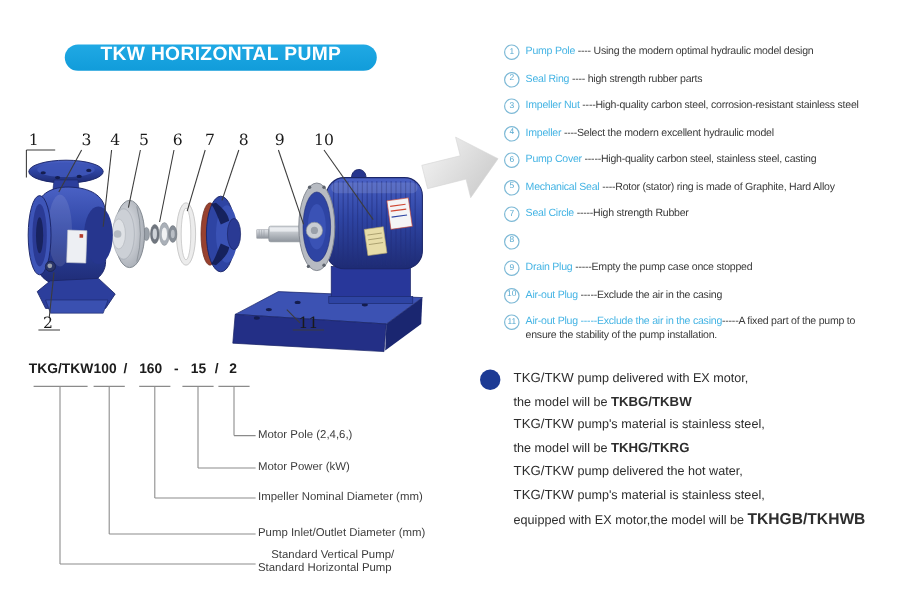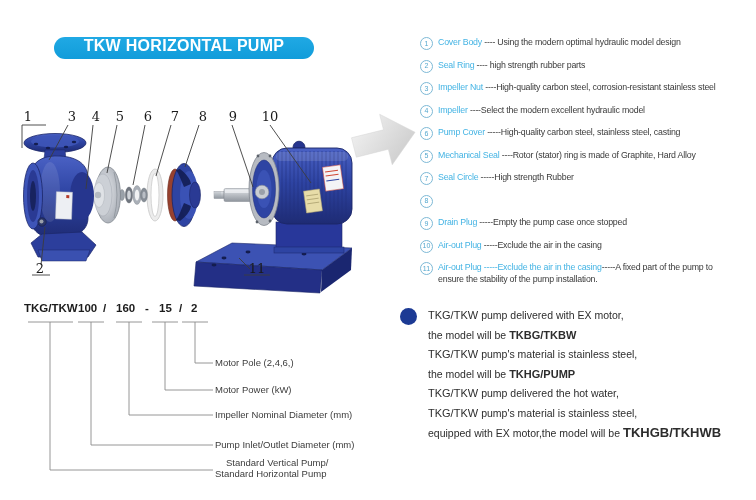--- a/index.html
+++ b/index.html
@@ -204,21 +204,21 @@
       <text x="225" y="29">9</text>
       <text x="262" y="29">10</text>
       <text x="32" y="181">2</text>
       <text x="249" y="181">11</text>
     </g>
   </svg>
 
   <div class="parts-list">
       <div class="part-item">
         <span class="pnum">1</span>
-        <span class="ptext"><span class="name">Cover Body</span><span> ---- Using the modern optimal hydraulic model design</span></span>
+        <span class="ptext"><span class="name">Pump Pole</span><span> ---- Using the modern optimal hydraulic model design</span></span>
       </div>
       <div class="part-item">
         <span class="pnum">2</span>
         <span class="ptext"><span class="name">Seal Ring</span><span> ---- high strength rubber parts</span></span>
       </div>
       <div class="part-item">
         <span class="pnum">3</span>
         <span class="ptext"><span class="name">Impeller Nut</span><span> ----High-quality carbon steel, corrosion-resistant stainless steel</span></span>
       </div>
       <div class="part-item">
@@ -278,19 +278,19 @@
   <div class="tree-label" style="left:215px;top:409px">Impeller Nominal Diameter (mm)</div>
   <div class="tree-label" style="left:215px;top:439px">Pump Inlet/Outlet Diameter (mm)</div>
   <div class="tree-label" style="left:226px;top:457px">Standard Vertical Pump/</div>
   <div class="tree-label" style="left:215px;top:468px">Standard Horizontal Pump</div>
 
   <span class="variants-bullet"></span>
   <div class="vlines">
       <div class="vline"><span class="tk">TKG/TKW </span><span>pump delivered with EX motor,</span></div>
       <div class="vline"><span>the model will be </span><span class="code">TKBG/TKBW</span></div>
       <div class="vline"><span class="tk">TKG/TKW </span><span>pump's material is stainless steel,</span></div>
-      <div class="vline"><span>the model will be </span><span class="code">TKHG/PUMP</span></div>
+      <div class="vline"><span>the model will be </span><span class="code">TKHG/TKRG</span></div>
       <div class="vline"><span class="tk">TKG/TKW </span><span>pump delivered the hot water,</span></div>
       <div class="vline"><span class="tk">TKG/TKW </span><span>pump's material is stainless steel,</span></div>
       <div class="vline"><span>equipped with EX motor,the model will be </span><span class="big">TKHGB/TKHWB</span></div>
     </div>
 
 </div>
 
 </body></html>

